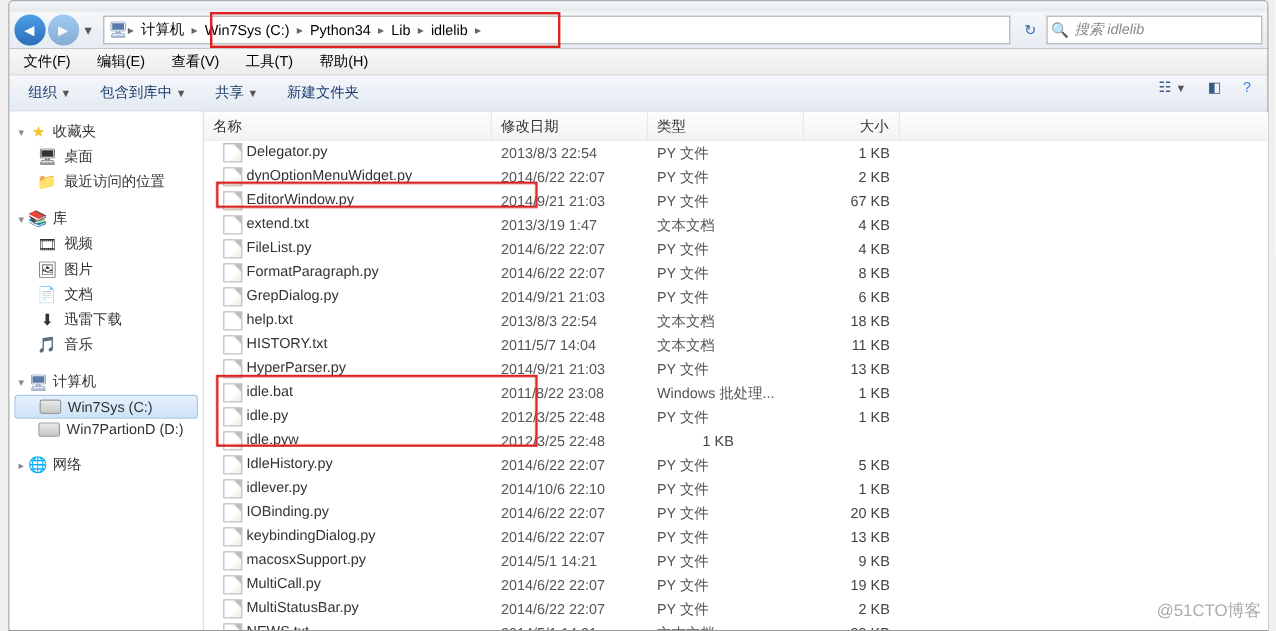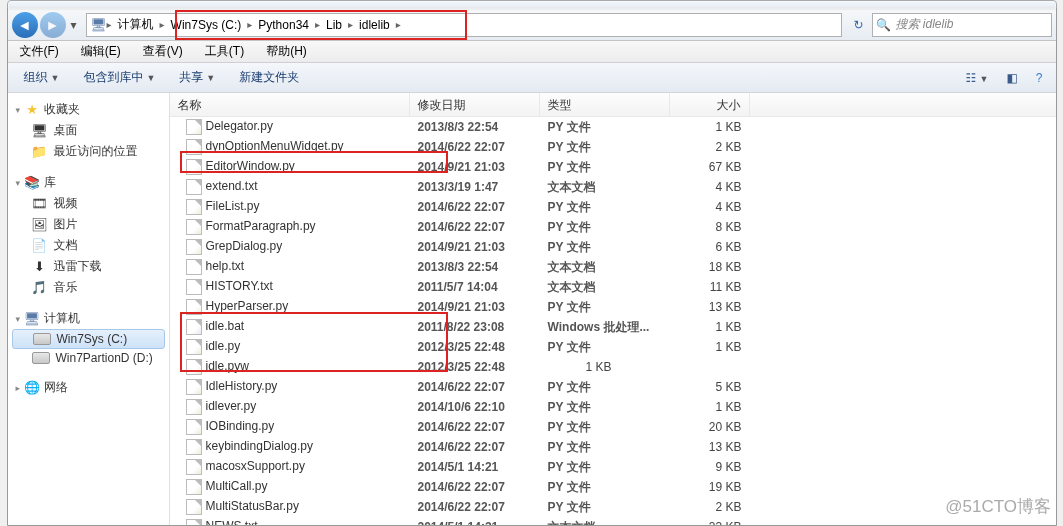--- a/index.html
+++ b/index.html
@@ -12,51 +12,51 @@
 .history-drop { width:12px; text-align:center; color:#555; cursor:pointer;}
 .breadcrumb { flex:1; height:24px; background:#fff; border:1px solid #b0b0b0; display:flex; align-items:center; padding:0 4px; margin:0 4px; position:relative;}
 .bc-item { padding:2px 6px; cursor:pointer; display:flex; align-items:center; gap:3px;}
 .bc-sep { color:#666; font-size:10px;}
 .red-box-bc { position:absolute; left:88px; top:-4px; width:292px; height:30px; border:2px solid #d22; pointer-events:none;}
 .refresh { width:22px; text-align:center; color:#3366aa; cursor:pointer;}
 .search-box { width:180px; height:24px; background:#fff; border:1px solid #b0b0b0; display:flex; align-items:center; padding:0 4px; gap:4px; color:#888; font-style:italic;}
 .search-box .sicon{ color:#555; font-style:normal;}
 .menu-row { height:22px; background:linear-gradient(#f8f8f8,#ececec); border-bottom:1px solid #d0d0d0; display:flex; align-items:center; padding:0 6px; gap:10px;}
 .menu-item { padding:2px 6px; cursor:pointer;}
-.toolbar-row { height:30px; background:linear-gradient(#f4f7fb,#e4eaf2); border-bottom:1px solid #d2d6da; display:flex; align-items:center; padding:0 8px; gap:8px;}
+.toolbar-row { height:30px; background:linear-gradient(#f4f7fb,#e4eaf2); border-bottom:1px solid #d2d6da; display:flex; padding:0 8px; gap:8px;}
 .tb-item { display:flex; align-items:center; gap:3px; padding:3px 8px; cursor:pointer; color:#1a3c6e;}
 .tb-drop{ font-size:9px; color:#555;}
 .tb-spacer{flex:1;}
 .tb-icon-btn{ padding:3px 5px; cursor:pointer; color:#3a5a8a;}
 .body-split { display:flex; height:calc(100% - 92px); }
 .sidebar { width:162px; background:#fff; border-right:1px solid #e0e0e0; padding:6px 0; overflow:hidden;}
 .side-group{ margin-bottom:10px;}
 .side-head{ display:flex; align-items:center; gap:4px; padding:2px 8px; cursor:pointer; color:#333;}
 .side-item{ display:flex; align-items:center; gap:6px; padding:2px 6px 2px 24px; cursor:pointer; color:#333;}
 .side-item.sel{ background:linear-gradient(#e6f0fc,#cde2f8); border:1px solid #a8c8e8; border-radius:3px; margin:0 4px; padding-left:20px;}
 .tri{ font-size:9px; color:#888;}
 .sicon-sm{ width:16px; height:16px; display:inline-flex; align-items:center; justify-content:center; font-size:13px;}
 .file-panel{ flex:1; background:#fff; overflow-y:auto; position:relative;}
 .columns{ display:flex; height:24px; border-bottom:1px solid #e8e8e8; background:linear-gradient(#fdfdfd,#f3f3f3); position:sticky; top:0;}
 .col-h{ padding:4px 8px; border-right:1px solid #e8e8e8; color:#333; cursor:pointer;}
 .c-name{width:240px;} .c-date{width:130px;} .c-type{width:130px;} .c-size{width:80px; text-align:right;}
 .file-row{ display:flex; height:20px; align-items:center; padding:0;}
 .cell{ padding:1px 8px; overflow:hidden; white-space:nowrap; text-overflow:ellipsis; color:#333;}
 .cell.c-name{display:flex; align-items:flex-start; gap:4px; padding-left:16px;}
 .cell.c-size{text-align:right; color:#444;}
-.cell.c-date,.cell.c-type{color:#555;font-weight:bold;}
+.cell.c-date,.cell.c-type{color:#555;}
 .ficon{ width:16px; height:16px; display:inline-block; background:#fff; border:1px solid #bbb; position:relative;}
 .ficon::after{content:""; position:absolute; right:0; top:0; border:3px solid transparent; border-right-color:#bbb; border-top-color:#bbb;}
 .ficon.py{ background:linear-gradient(135deg,#fff 60%,#e8f0d8);}
 .ficon.txt{ background:#fff;}
 .ficon.bat{ background:linear-gradient(135deg,#fff 60%,#e8e8f0);}
 .red-box-files{ position:absolute; border:2px solid #d22; pointer-events:none;}
 .rb1{ left:10px; top:58px; width:268px; height:22px;}
 .rb2{ left:10px; top:219px; width:268px; height:60px;}
-.watermark{ position:absolute; right:12px; bottom:8px; color:#aaa; font-size:17px;}
+.watermark{ position:absolute; right:12px; bottom:8px; color:#aaa; font-size:14px;}
 .hdd-icon{ width:18px; height:12px; background:linear-gradient(#e8e8e8,#c8c8c8); border:1px solid #999; border-radius:2px; display:inline-block;}
 .star-icon{color:#f4c430;}
 .computer-icon{color:#5a7aa8;}
 </style>
 </head>
 <body>
 
 <div class="window">
   <div class="titlebar-blur"></div>
 

